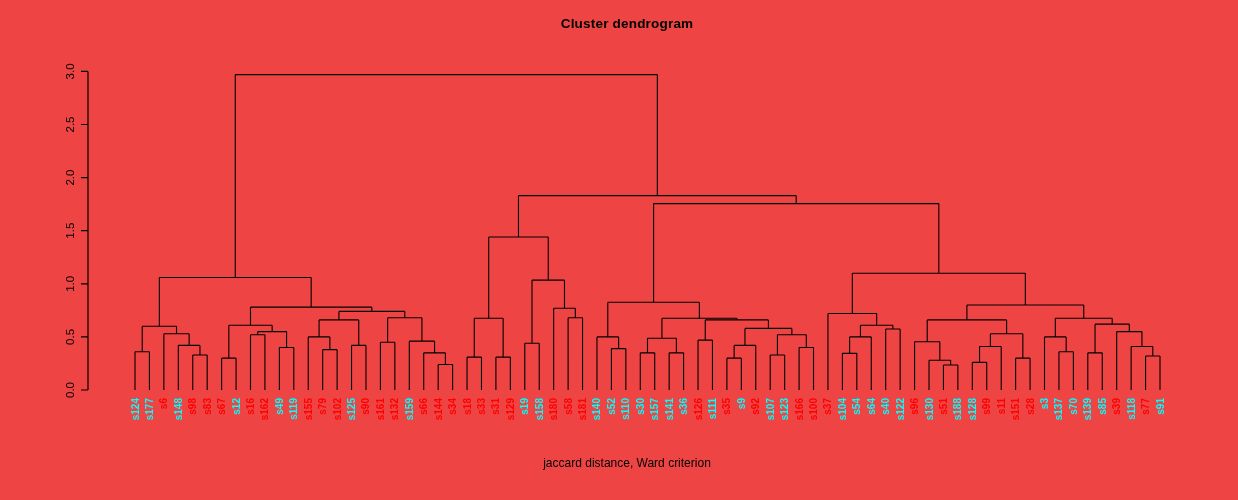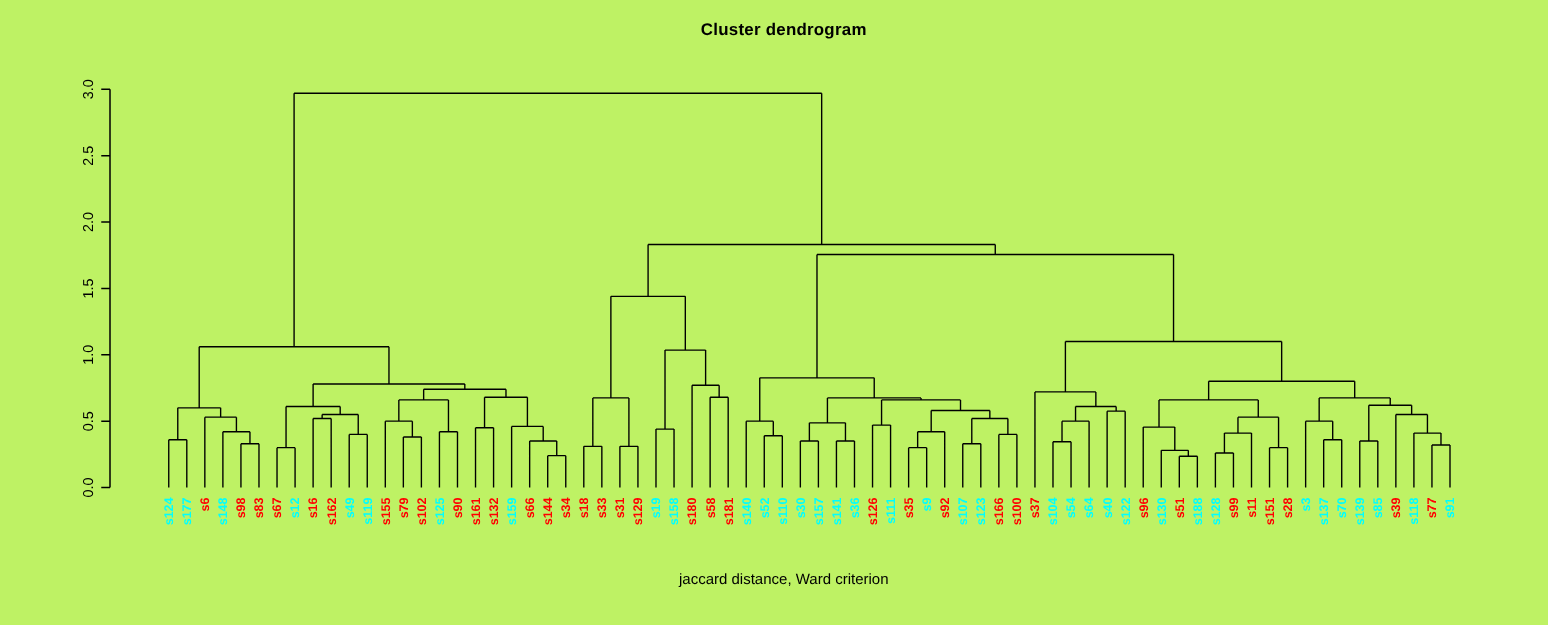--- a/index.html
+++ b/index.html
@@ -1,19 +1,19 @@
 <!DOCTYPE html>
 <html><head>
 <meta charset="utf-8">
 <style>
   html,body{margin:0;padding:0;background:#ffffff;}
   .figure{
     position:relative;
     width:1238px;height:500px;
-    background:#bef264;
+    background:#ef4444;
     font-family:"Liberation Sans", sans-serif;
     overflow:hidden;
   }
   .chart-title{
     position:absolute;top:16px;left:0;width:1254px;
     text-align:center;
     font-size:13.5px;font-weight:bold;color:#000;
     letter-spacing:0.2px;
   }
   .chart-caption{

